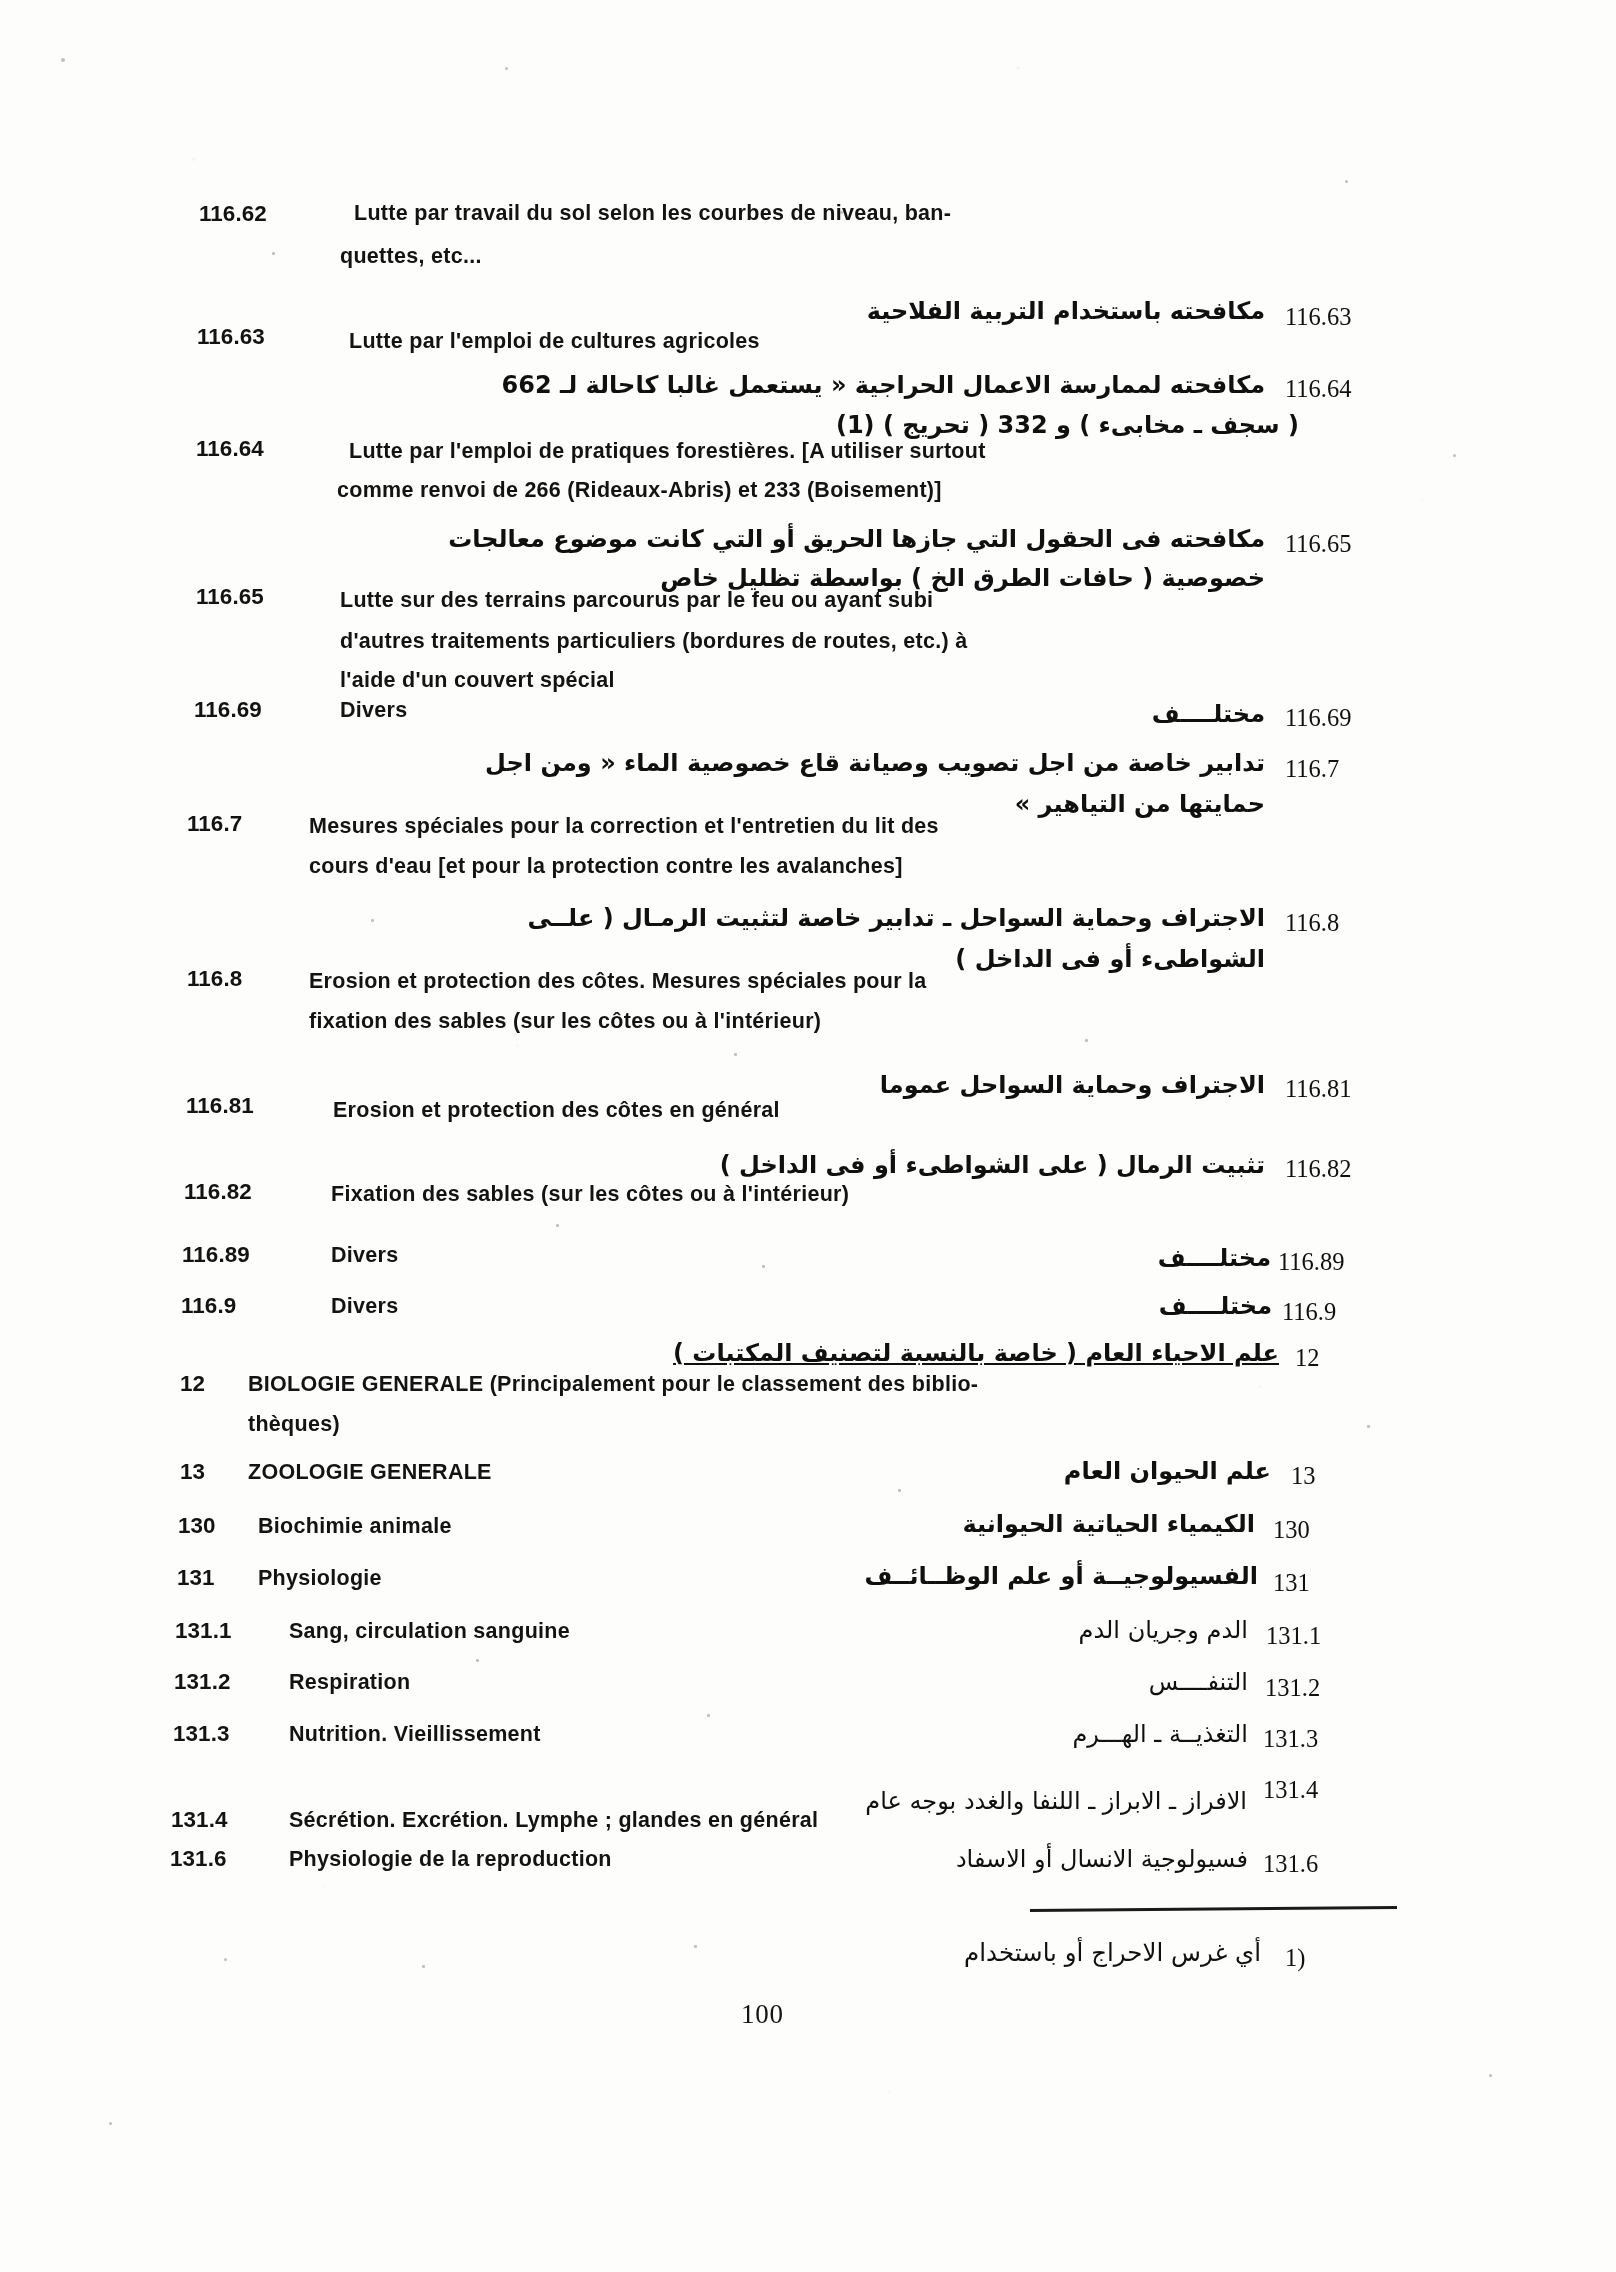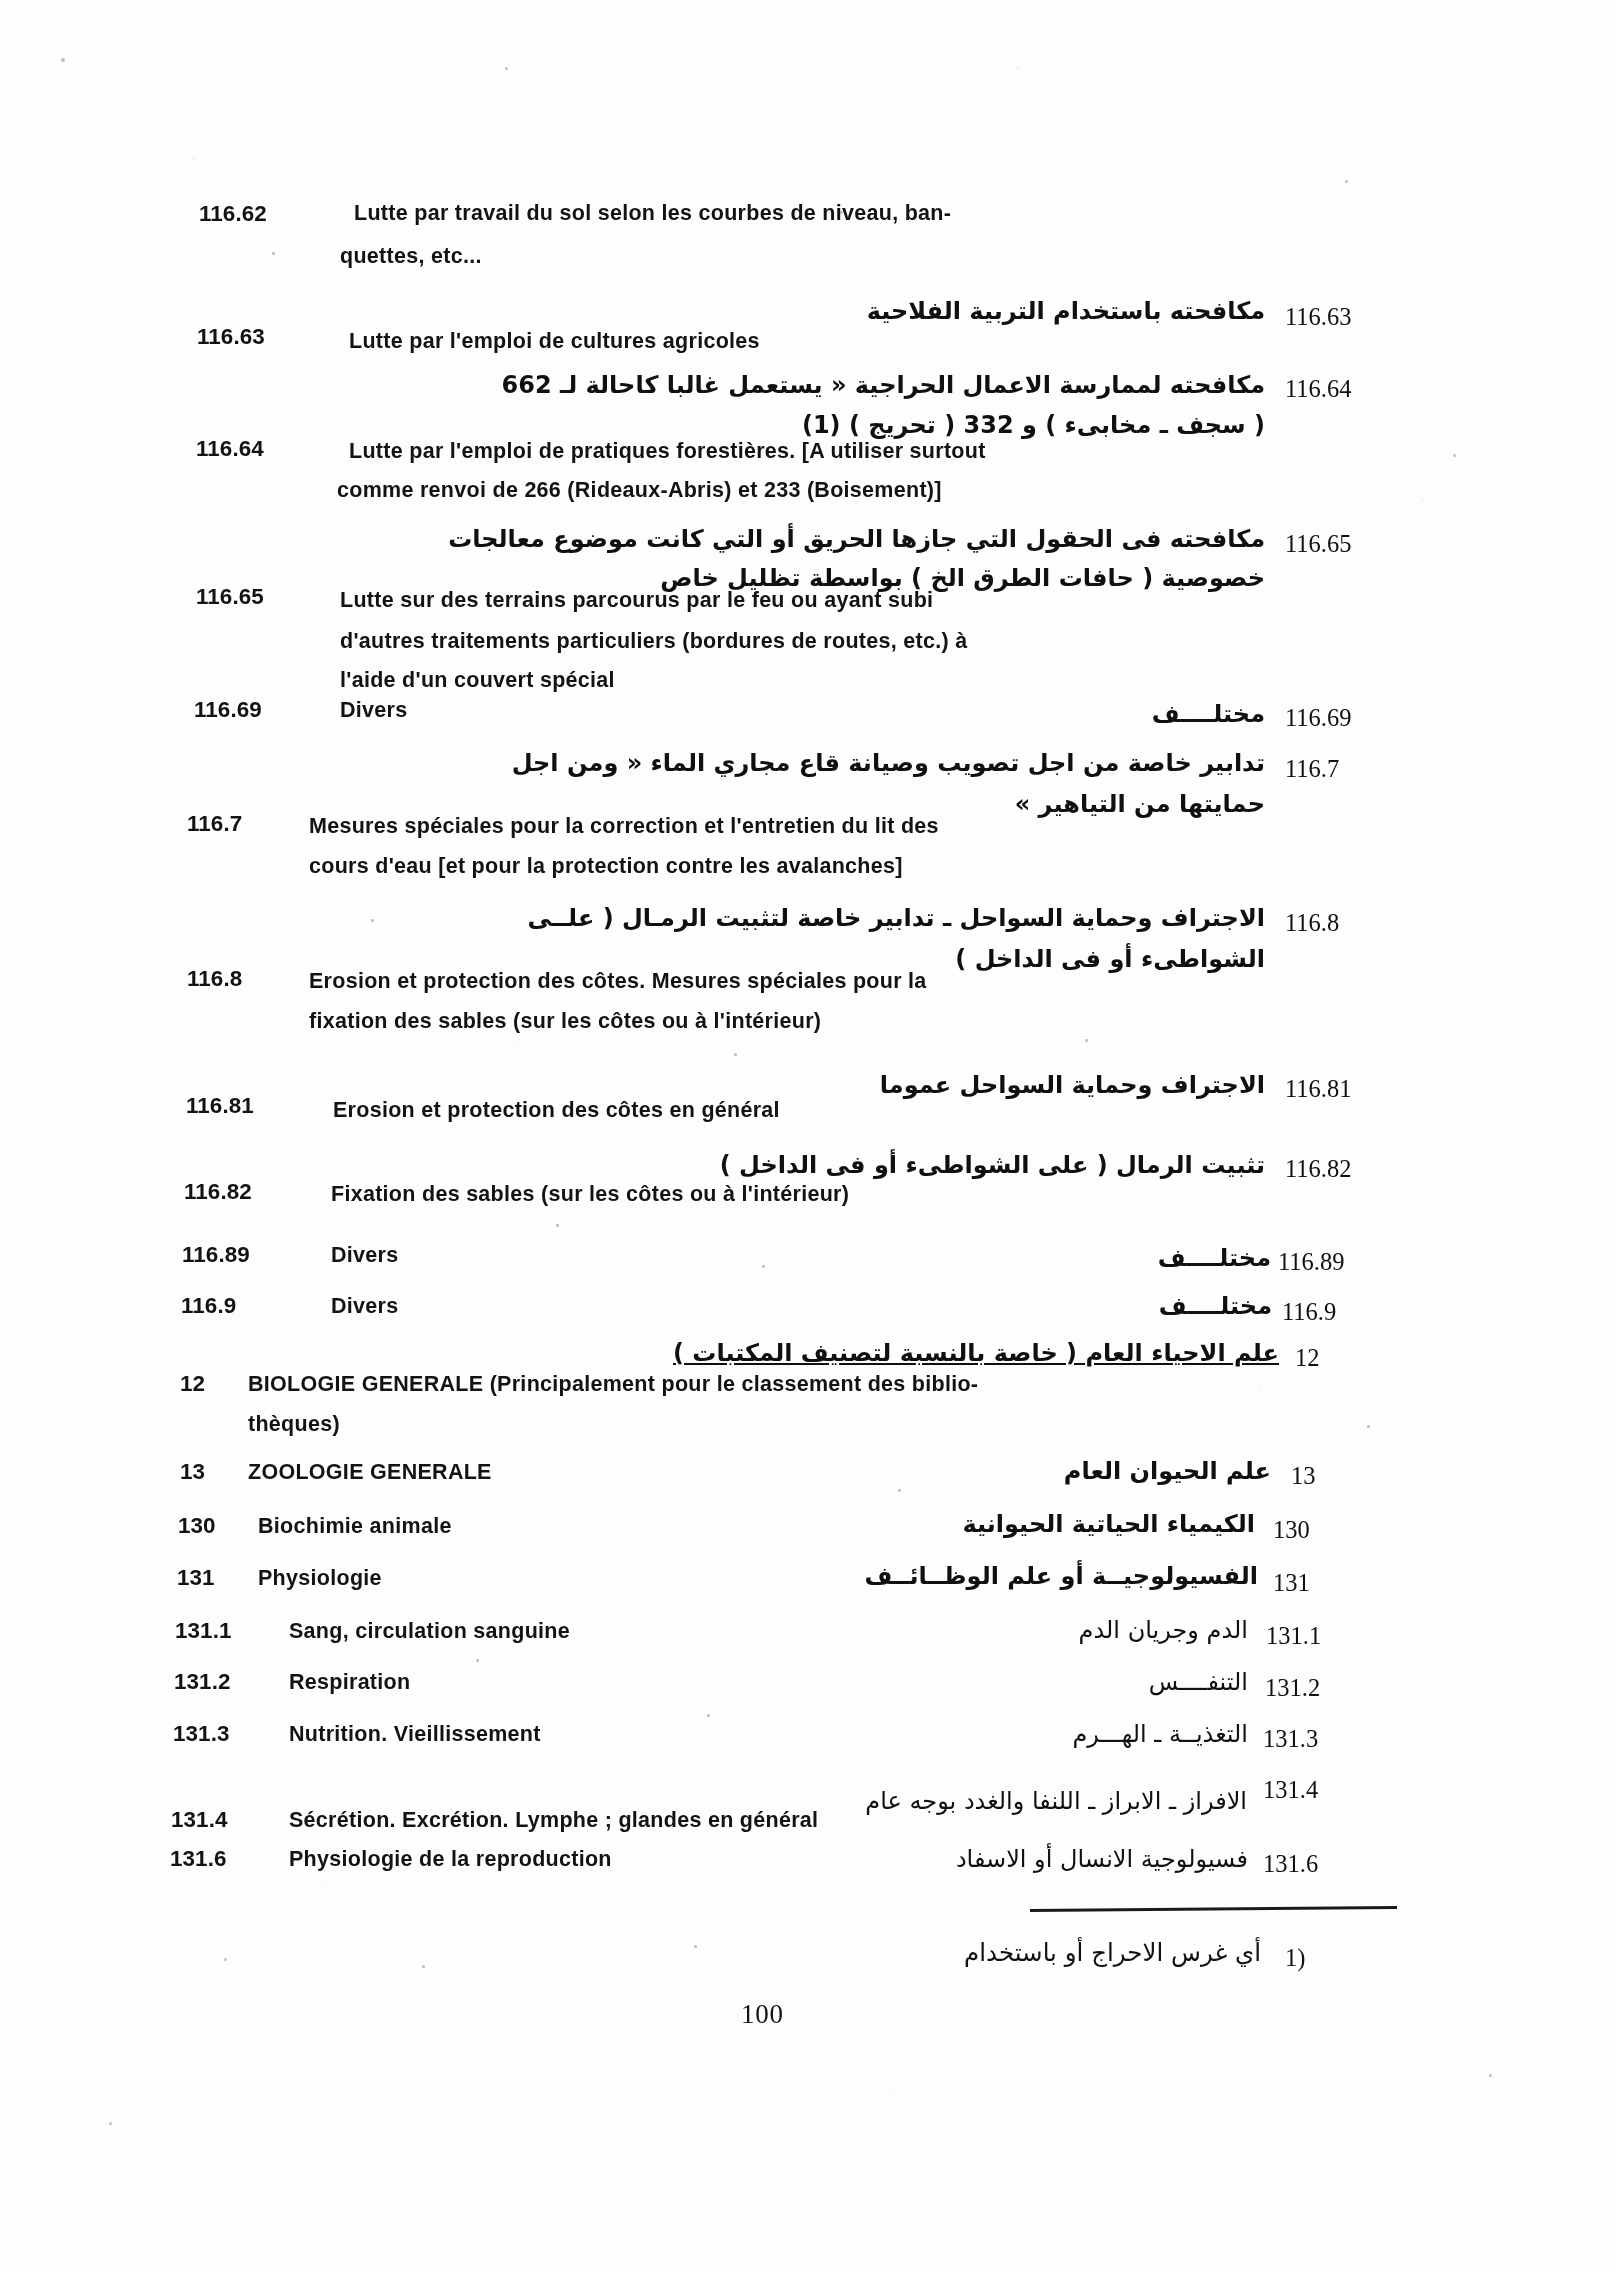--- a/index.html
+++ b/index.html
@@ -110,39 +110,39 @@
   <div class="t fr" style="left:354px; top:202px;">Lutte par travail du sol selon les courbes de niveau, ban-</div>
   <div class="t fr" style="left:340px; top:245px;">quettes, etc...</div>
 
   <div class="t ar" style="left:816px; top:299px; width:449px;">مكافحته باستخدام التربية الفلاحية</div>
   <div class="t ar-num" style="left:1285px; top:305px;">116.63</div>
   <div class="t fr-num" style="left:197px; top:326px;">116.63</div>
   <div class="t fr" style="left:349px; top:330px;">Lutte par l'emploi de cultures agricoles</div>
 
   <div class="t ar" style="left:439px; top:373px; width:826px;">مكافحته لممارسة الاعمال الحراجية « يستعمل غالبا كاحالة لـ 266</div>
   <div class="t ar-num" style="left:1285px; top:377px;">116.64</div>
-  <div class="t ar" style="left:585px; top:413px; width:680px;">( سجف ـ مخابىء ) و 233 ( تحريج ) (1)</div>
+  <div class="t ar" style="left:619px; top:413px; width:680px;">( سجف ـ مخابىء ) و 233 ( تحريج ) (1)</div>
   <div class="t fr-num" style="left:196px; top:438px;">116.64</div>
   <div class="t fr" style="left:349px; top:440px;">Lutte par l'emploi de pratiques forestières. [A utiliser surtout</div>
   <div class="t fr" style="left:337px; top:479px;">comme renvoi de 266 (Rideaux-Abris) et 233 (Boisement)]</div>
 
   <div class="t ar" style="left:401px; top:527px; width:864px;">مكافحته فى الحقول التي جازها الحريق أو التي كانت موضوع معالجات</div>
   <div class="t ar-num" style="left:1285px; top:532px;">116.65</div>
   <div class="t ar" style="left:503px; top:566px; width:762px;">خصوصية ( حافات الطرق الخ ) بواسطة تظليل خاص</div>
   <div class="t fr-num" style="left:196px; top:586px;">116.65</div>
   <div class="t fr" style="left:340px; top:589px;">Lutte sur des terrains parcourus par le feu ou ayant subi</div>
   <div class="t fr" style="left:340px; top:630px;">d'autres traitements particuliers (bordures de routes, etc.) à</div>
   <div class="t fr" style="left:340px; top:669px;">l'aide d'un couvert spécial</div>
 
   <div class="t fr-num" style="left:194px; top:699px;">116.69</div>
   <div class="t fr" style="left:340px; top:699px;">Divers</div>
   <div class="t ar" style="left:1068px; top:702px; width:197px;">مختلــــف</div>
   <div class="t ar-num" style="left:1285px; top:706px;">116.69</div>
 
-  <div class="t ar" style="left:401px; top:751px; width:864px;">تدابير خاصة من اجل تصويب وصيانة قاع مجاري الماء « ومن اجل</div>
+  <div class="t ar" style="left:401px; top:751px; width:864px;">تدابير خاصة من اجل تصويب وصيانة قاع خصوصية الماء « ومن اجل</div>
   <div class="t ar-num" style="left:1285px; top:757px;">116.7</div>
   <div class="t ar" style="left:952px; top:792px; width:313px;">حمايتها من التياهير »</div>
   <div class="t fr-num" style="left:187px; top:813px;">116.7</div>
   <div class="t fr" style="left:309px; top:815px;">Mesures spéciales pour la correction et l'entretien du lit des</div>
   <div class="t fr" style="left:309px; top:855px;">cours d'eau [et pour la protection contre les avalanches]</div>
 
   <div class="t ar" style="left:401px; top:906px; width:864px;">الاجتراف وحماية السواحل ـ تدابير خاصة لتثبيت الرمـال ( علــى</div>
   <div class="t ar-num" style="left:1285px; top:911px;">116.8</div>
   <div class="t ar" style="left:945px; top:947px; width:320px;">الشواطىء أو فى الداخل )</div>
   <div class="t fr-num" style="left:187px; top:968px;">116.8</div>

